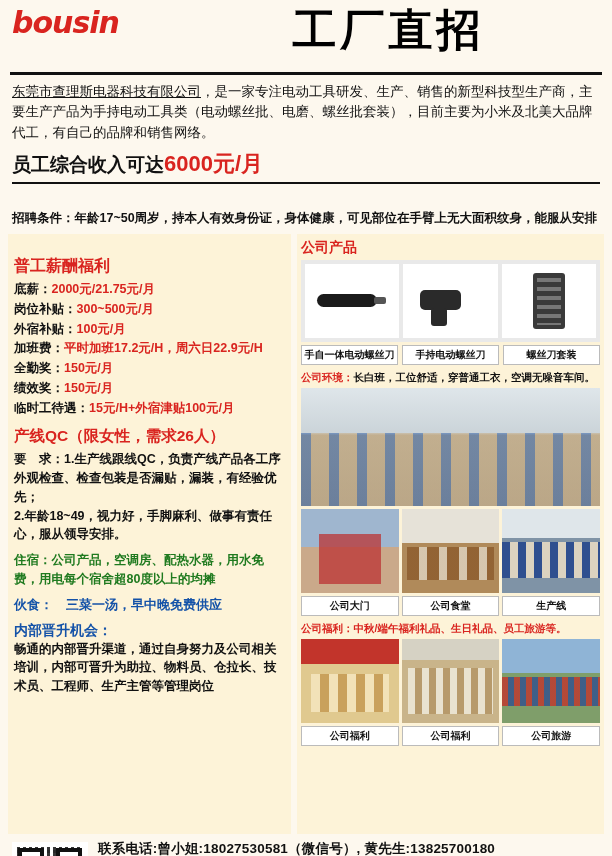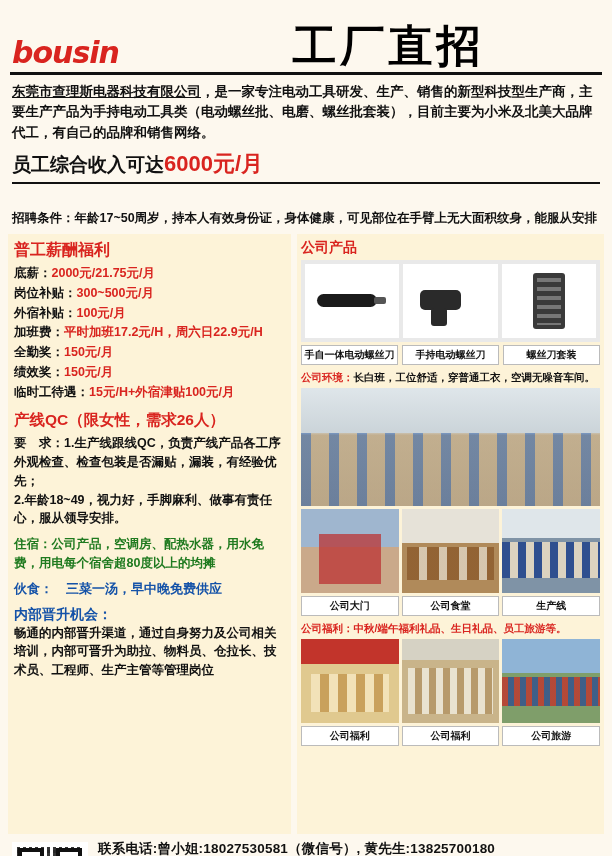--- a/index.html
+++ b/index.html
@@ -11,21 +11,21 @@
   }
   .poster{
     position:relative;
     width:612px;height:856px;
     background:#fdf8ee;
     box-sizing:border-box;
     padding:6px 8px 4px 8px;
   }
   
   .header{
-    display:flex;align-items:flex-end;
+    display:flex;align-items:flex-start;
     height:60px;
     padding:2px 4px 0 4px;
   }
   .logo{
     font-family:"DejaVu Sans",sans-serif;
     font-weight:bold;
     font-size:30px;
     color:#d9241f;
     letter-spacing:-1px;
     font-style:italic;
@@ -44,21 +44,21 @@
   }
   .rule{
     height:3px;background:#111;margin:4px 2px 7px 2px;
   }
   
   .intro{
     font-size:13.5px;
     line-height:1.5;
     color:#111;
     padding:0 4px;
-    font-weight:bold;
+    font-weight:normal;
   }
   .intro .u{
     text-decoration:underline;
   }
   
   .income{
     margin-top:6px;
     padding:0 4px;
     font-size:19px;
     font-weight:bold;
@@ -84,21 +84,21 @@
   
   .body{
     display:flex;
     margin-top:6px;
     gap:6px;
     height:600px;
   }
   .col-left{
     width:283px;
     background:#fdf3d8;
-    padding:4px 6px;
+    padding:20px 6px;
     box-sizing:border-box;
   }
   .col-right{
     flex:1;
     background:#fdf3d8;
     padding:4px 4px;
     box-sizing:border-box;
   }
   .sec-title{
     color:#d9241f;

